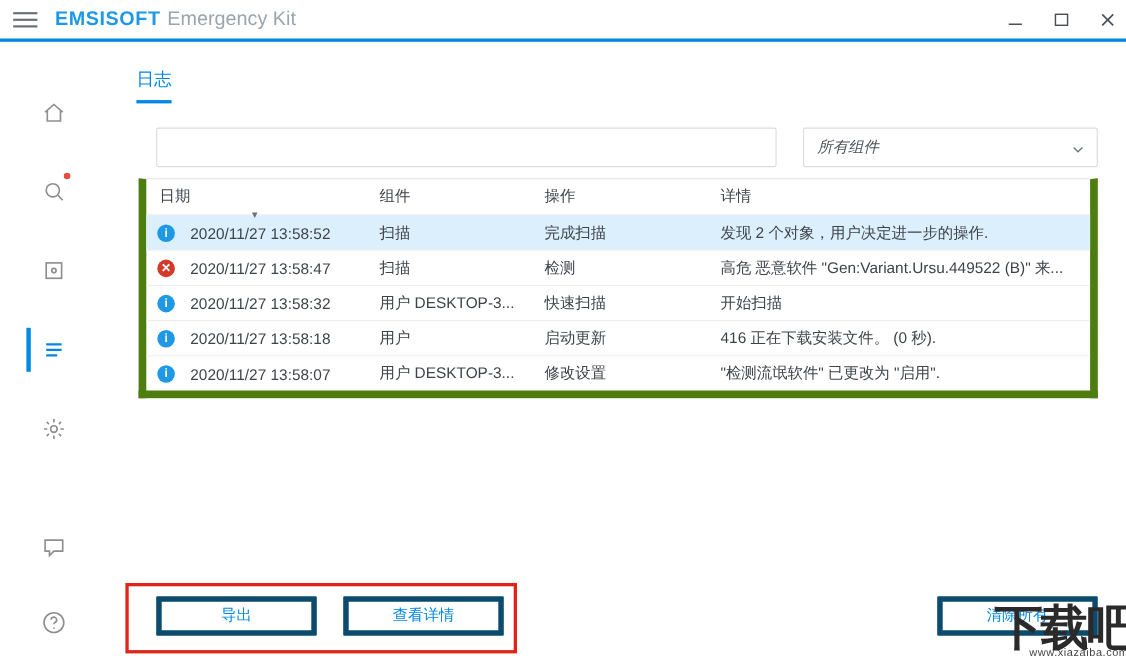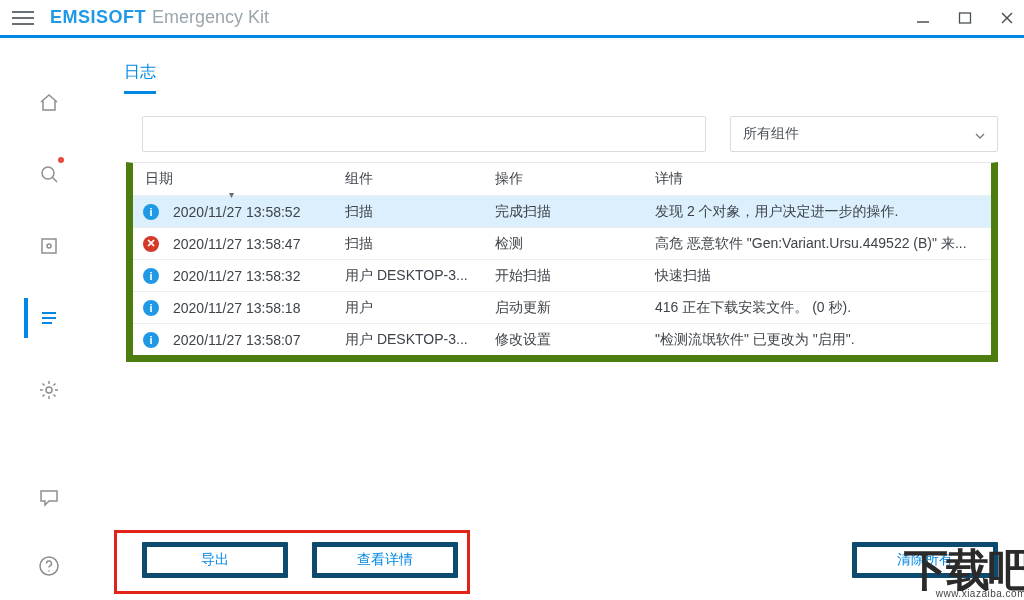--- a/index.html
+++ b/index.html
@@ -16,21 +16,21 @@
   .sidebar { width: 50px; display: flex; flex-direction: column; align-items: center; padding-top: 48px; gap: 40px; border-right: 0; }
   .sidebar .item { width: 50px; height: 32px; display:flex; align-items:center; justify-content:center; position:relative; cursor:pointer; }
   .sidebar .item svg { stroke: #8e8e8e; fill:none; }
   .sidebar .item.active::before { content:""; position:absolute; left:0; top:-4px; bottom:-4px; width:4px; background:#0088e4; }
   .sidebar .item.active svg { stroke:#0088e4; }
   .sidebar .dot { position:absolute; top:-1px; right:10px; width:6px; height:6px; border-radius:50%; background:#e74c3c; }
   .sidebar-bottom { margin-top:auto; margin-bottom:18px; display:flex; flex-direction:column; gap:36px; align-items:center; }
   .main { flex:1; padding: 24px 32px 20px 50px; position:relative; }
   .tab-label { color:#0088e4; font-size:16px; font-weight:500; padding-bottom:10px; display:inline-block; }
   .tab-underline { width:32px; height:3px; background:#0088e4; margin-top:-2px; margin-bottom:22px; }
-  .filters { display:flex; gap:20px; align-items:center; margin-bottom:10px; margin-left:18px; margin-right:0; }
+  .filters { display:flex; gap:20px; align-items:center; margin-bottom:10px; margin-left:18px; margin-right:0;font-style:italic; }
   .search-box { flex:0 0 564px; height:36px; border:1px solid #d9dbdd; border-radius:2px; }
   .select { width:268px; height:36px; margin-left:auto; border:1px solid #d9dbdd; border-radius:2px; display:flex; align-items:center; padding:0 12px; color:#4d535a; font-size:14px; cursor:pointer; }
   .select .caret { margin-left:auto; }
   .table { margin:8px 0 0 2px; border:7px solid #4d7c0f; border-top:1px solid #e5e7e9; width: 872px; }
   .thead, .trow { display:grid; grid-template-columns: 200px 150px 160px 1fr; align-items:center; padding: 0 8px; height:32px; font-size:14px; }
   .thead { color:#3e444a; position:relative; }
   .thead > div { padding-left:4px; }
   .thead .sort { position:absolute; left: 96px; top:26px; font-size:10px; color:#6b7075;}
   .trow { border-top:1px solid #eceeef; color:#3e444a; }
   .trow .c1 { display:flex; align-items:center; gap:10px; padding-left:2px; }
@@ -172,22 +172,22 @@
             <div class="cell">扫描</div>
             <div class="cell">检测</div>
             <div class="cell">高危 恶意软件 "Gen:Variant.Ursu.449522 (B)" 来...</div>
           </div>
           <div class="trow">
             <div class="c1">
               <span class="ico info">i</span>
               <span class="cell">2020/11/27 13:58:32</span>
             </div>
             <div class="cell">用户 DESKTOP-3...</div>
+            <div class="cell">快速扫描</div>
             <div class="cell">开始扫描</div>
-            <div class="cell">快速扫描</div>
           </div>
           <div class="trow">
             <div class="c1">
               <span class="ico info">i</span>
               <span class="cell">2020/11/27 13:58:18</span>
             </div>
             <div class="cell">用户</div>
             <div class="cell">启动更新</div>
             <div class="cell">416 正在下载安装文件。 (0 秒).</div>
           </div>

